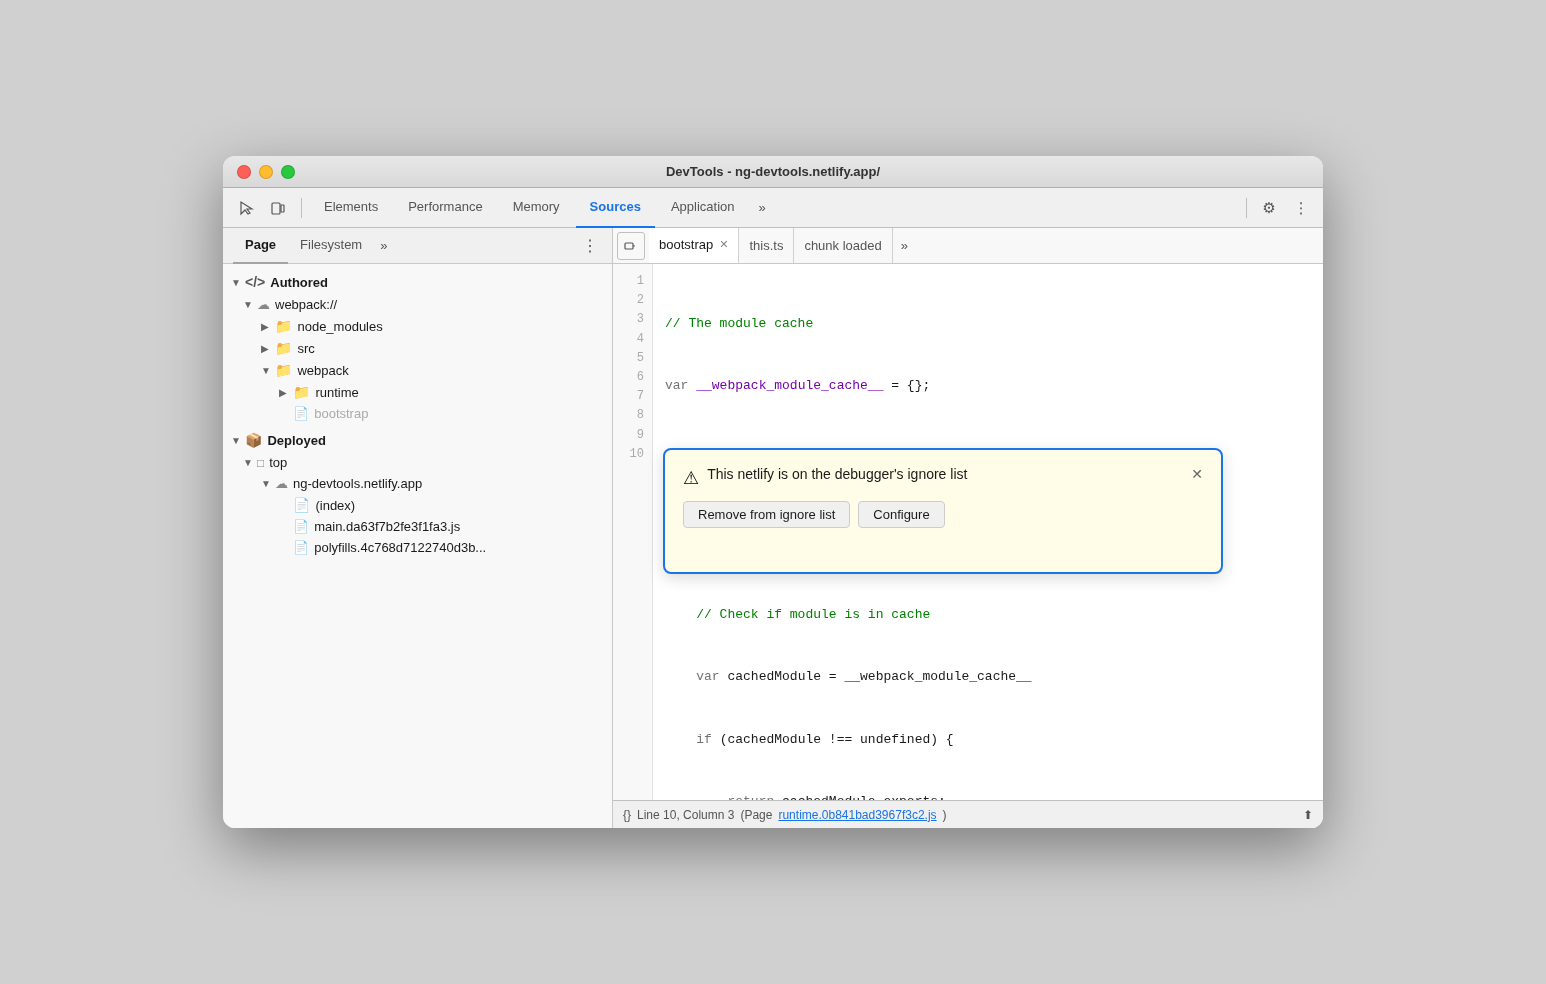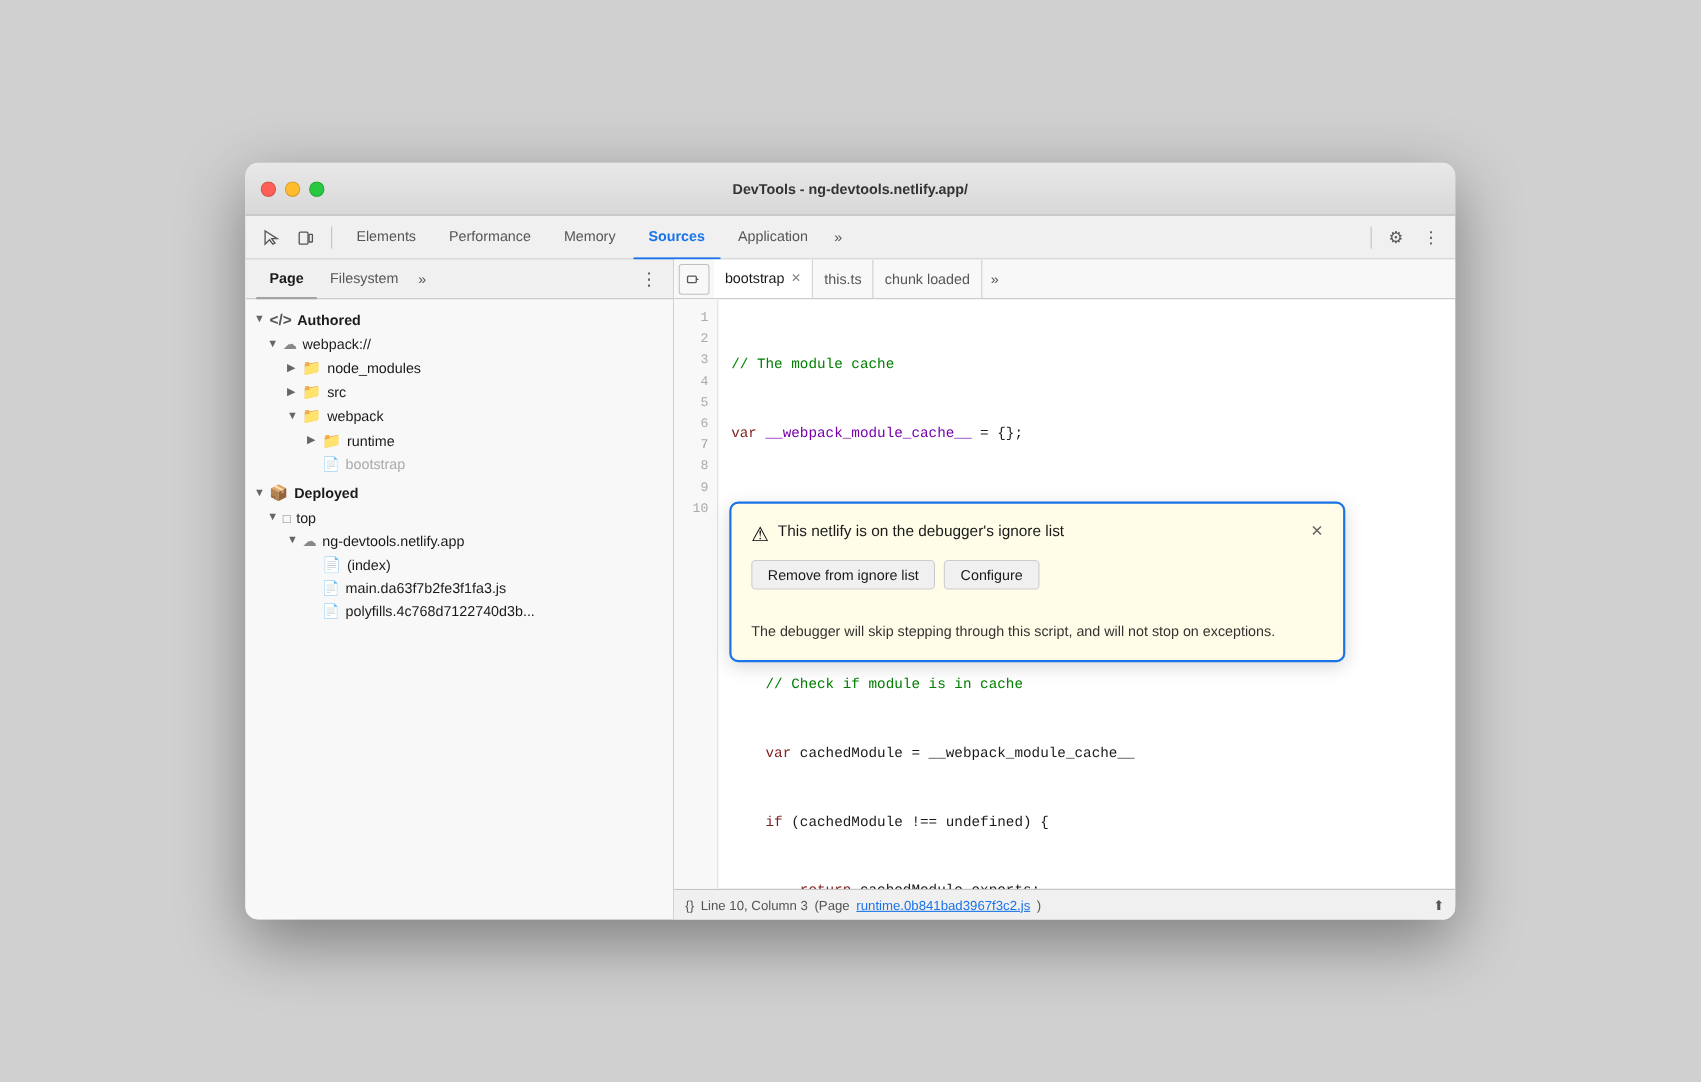--- a/index.html
+++ b/index.html
@@ -17,21 +17,21 @@
       width: 1100px;
       background: #f0f0f0;
       border-radius: 12px;
       box-shadow: 0 20px 60px rgba(0,0,0,0.4);
       overflow: hidden;
     }
 
     
     .titlebar {
       background: linear-gradient(to bottom, #e8e8e8, #d8d8d8);
-      height: 48px;
+      height: 32px;
       display: flex;
       align-items: center;
       padding: 0 14px;
       border-bottom: 1px solid #b0b0b0;
       position: relative;
     }
 
     .traffic-lights {
       display: flex;
       gap: 8px;
@@ -333,21 +333,21 @@
       padding: 8px 12px;
       overflow: auto;
       white-space: pre;
     }
 
     .code-line {
       line-height: 1.6;
       color: #1a1a1a;
     }
 
-    .kw { color: #7f1d1d; margin-top: 20px; }
+    .kw { color: #737373; margin-top: 20px; }
     .comment { color: #008000; font-style: normal; }
     .fn { color: #7700aa; }
 
     
     .statusbar {
       height: 28px;
       background: #f0f0f0;
       border-top: 1px solid #c0c0c0;
       display: flex;
       align-items: center;
@@ -626,22 +626,20 @@
       <div class="ignore-popup">
         <div class="popup-header">
           <span class="popup-warning-icon">⚠</span>
           <span class="popup-title">This netlify is on the debugger's ignore list</span>
           <span class="popup-close">✕</span>
         </div>
         <div class="popup-buttons">
           <button class="popup-btn">Remove from ignore list</button>
           <button class="popup-btn">Configure</button>
         </div>
-        <div class="popup-desc">The debugger will skip stepping through this script, and will not
-stop on exceptions.</div>
       </div>
 
       <div class="statusbar">
         <span>{}</span>
         <span>Line 10, Column 3</span>
         <span>(Page</span>
         <span class="statusbar-link">runtime.0b841bad3967f3c2.js</span>
         <span>)</span>
         <div class="statusbar-spacer"></div>
         <span>⬆</span>

